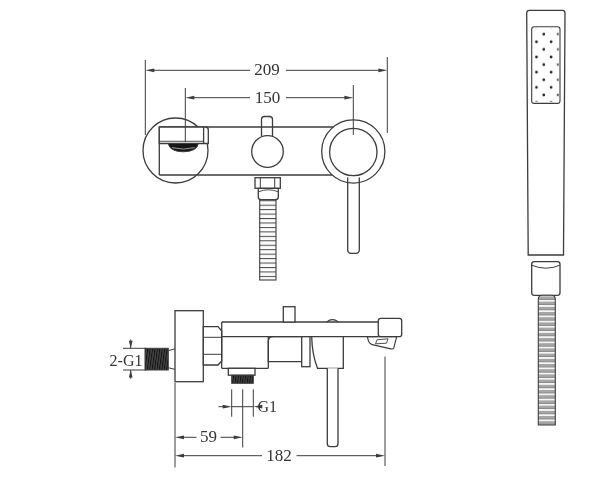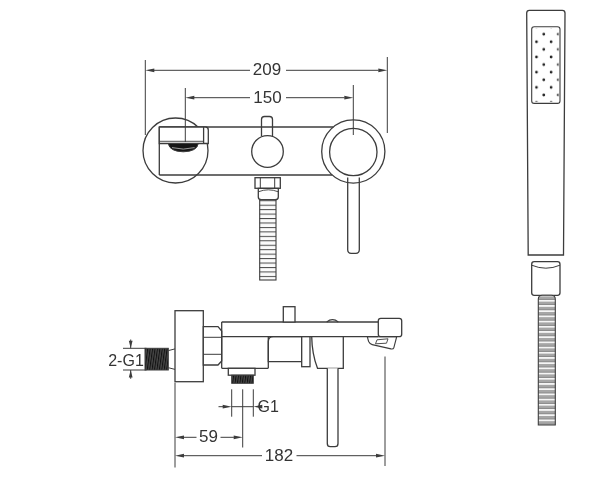--- a/index.html
+++ b/index.html
@@ -1,17 +1,17 @@
 <!DOCTYPE html>
 <html><head>
 <meta charset="utf-8">
 <style>
   html,body{margin:0;padding:0;background:#ffffff;}
   .canvas{width:608px;height:500px;background:#ffffff;overflow:hidden;
-          font-family:Liberation Sans, sans-serif;}
+          font-family:Liberation Serif, serif;}
   svg{display:block;}
   text{fill:#343434;}
   .dimnum{font-size:17px;}
   .dimthread{font-size:16px;}
 </style>
 </head>
 <body>
 
 <div class="canvas">
 <svg width="608" height="500" viewBox="0 0 608 500">

